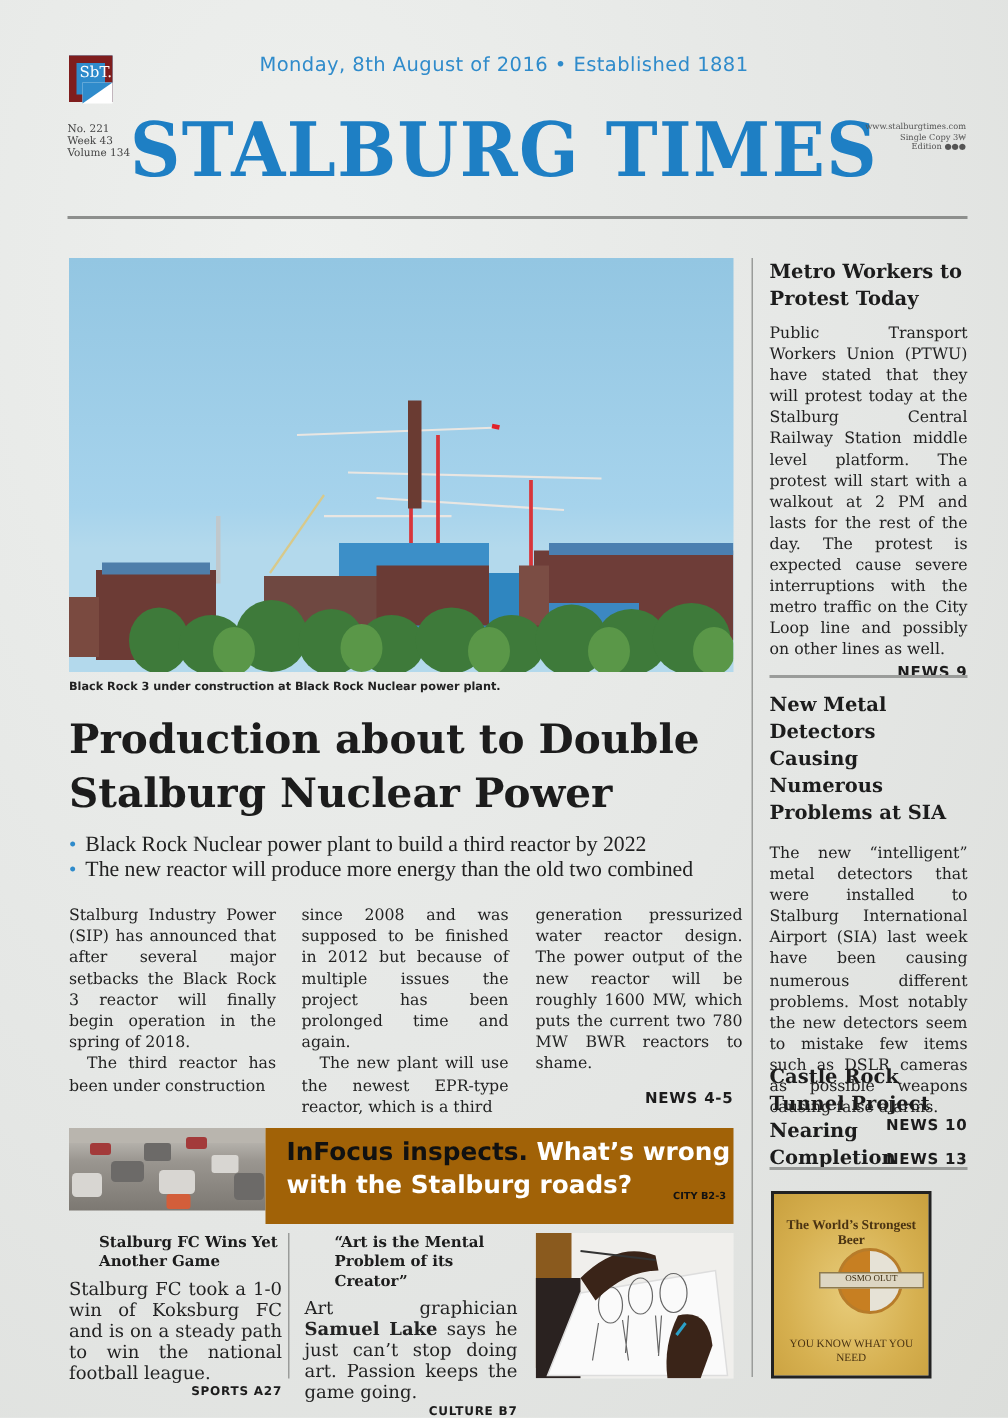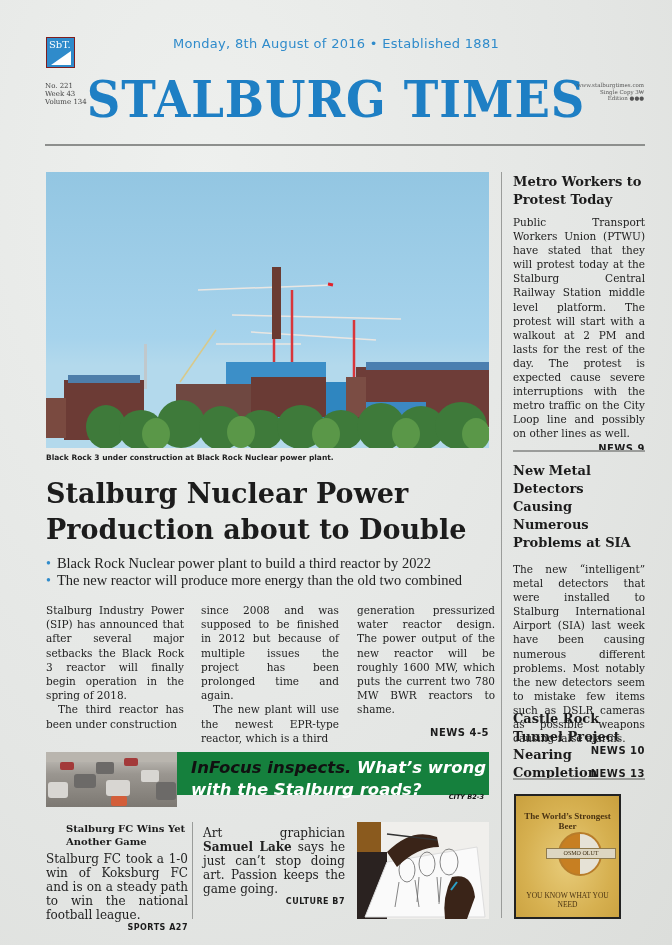--- a/index.html
+++ b/index.html
@@ -7,21 +7,21 @@
   body {
     background: #e8eae8;
     background-image: radial-gradient(ellipse at 30% 20%, #eef0ee 0%, #e4e6e4 60%, #dcdedb 100%);
     font-family: "DejaVu Serif", serif;
     color: #222;
     position: relative;
   }
   .abs { position: absolute; }
 
   
-  .logo { left: 46px; top: 37px; width: 29px; height: 31px; background: #2f8bcb; border: 1px solid #7f1d1d; }
+  .logo { left: 46px; top: 37px; width: 29px; height: 31px; background: #2f8bcb; border: 5px solid #7f1d1d; }
   .logo .txt { position:absolute; left:2px; top:1px; color:#fff; font-family:"DejaVu Serif",serif; font-size:10px; }
   .logo .box { position:absolute; left:4px; top:13px; width:20px; height:14px; background:#fff; }
   .logo .tri { position:absolute; left:4px; top:13px; width:0; height:0; border-top:14px solid #2f8bcb; border-right:20px solid transparent; }
   .issue { left: 45px; top: 82px; font-size: 7px; line-height: 8px; color: #444; font-family:"DejaVu Serif",serif; }
   .dateline { left: 0; width: 672px; top: 36px; text-align: center; color: #2f8bcb; font-size: 13px; letter-spacing: 0.3px; font-family:"DejaVu Sans",sans-serif; }
   .title { left: 0; width: 672px; top: 70px; text-align: center; color: #1e7fc4; font-family: "DejaVu Serif", serif; font-weight: bold; font-size: 50px; letter-spacing: 1px; transform: scaleX(0.93); transform-origin: center; }
   .meta-right { right: 28px; top: 82px; text-align: right; font-size: 5.5px; line-height: 6.5px; color: #555; }
   .rule-top { left: 45px; top: 144px; width: 600px; height: 2px; background: #8d8f8d; }
 
   
@@ -57,21 +57,21 @@
   .ad .t1 { position:absolute; top: 15px; width:100%; text-align:center; font-family:"Liberation Serif",serif; font-weight:bold; font-size:9px; color:#4a3312; }
   .ad .badge { position:absolute; left: 42px; top: 36px; width: 44px; height: 44px; border-radius: 50%;
     background: linear-gradient(90deg, #c77f22 0 50%, #e6e2d6 50% 100%); border: 2px solid #b77c2a; }
   .ad .ribbon { position:absolute; left: 30px; top: 52px; width: 70px; height: 11px; background:#ddd6c2; border:1px solid #8e7a4d;
     font-size: 6px; line-height: 9px; text-align:center; color:#3d2c10; font-family:"Liberation Serif",serif; }
   .ad .t2 { position:absolute; top: 95px; width:100%; text-align:center; font-family:"Liberation Serif",serif; font-size:7.5px; color:#4a3312; }
 
   
   .traffic { left: 46px; top: 752px; width: 131px; height: 55px; overflow: hidden;
     background: linear-gradient(#c9c6c0 0%, #9a9690 40%, #7c7872 100%); }
-  .banner { left: 177px; top: 752px; width: 312px; height: 43px; background: #15803d; font-style: italic; }
+  .banner { left: 177px; top: 752px; width: 312px; height: 64px; background: #a16207; }
   .banner .l1 { position:absolute; left: 14px; top: 5px; font-family:"DejaVu Sans",sans-serif; font-weight:bold; font-size: 16.5px; line-height: 22px; white-space: nowrap; }
   .banner .l2 { position:absolute; left: 14px; top: 27px; font-family:"DejaVu Sans",sans-serif; font-weight:bold; font-size: 16.5px; line-height: 22px; color:#fff; white-space: nowrap; }
   .banner .dark { color: #111; }
   .banner .white { color: #fff; }
   .banner .bref { position:absolute; right: 5px; top: 41px; font-family:"DejaVu Sans",sans-serif; font-weight:bold; font-size: 6.5px; color:#111; }
 
   
   .bstory { top: 822px; width: 142px; }
   .bstory h4 { font-family:"DejaVu Serif",serif; font-weight:bold; font-size: 10px; line-height: 13px; color:#1c1c1c;margin-left:20px; }
   .bstory p { font-size: 12px; line-height: 14px; text-align: justify; margin-top: 4px; color:#222; }
@@ -154,22 +154,22 @@
       <ellipse cx="195" cy="260" rx="14" ry="16"></ellipse>
       <ellipse cx="280" cy="262" rx="14" ry="16"></ellipse>
       <ellipse cx="360" cy="262" rx="14" ry="16"></ellipse>
       <ellipse cx="430" cy="262" rx="14" ry="16"></ellipse>
     </g>
   </svg>
 </div>
 <div class="abs caption">Black Rock 3 under construction at Black Rock Nuclear power plant.</div>
 
 <div class="abs headline">
+  <div>Production about to Double</div>
   <div>Stalburg Nuclear Power</div>
-  <div>Production about to Double</div>
 </div>
 <ul class="abs bullets">
   <li>Black Rock Nuclear power plant to build a third reactor by 2022</li>
   <li>The new reactor will produce more energy than the old two combined</li>
 </ul>
 
 <div class="abs col col1">
   <p>Stalburg Industry Power (SIP) has announced that after several major setbacks the Black Rock 3 reactor will finally begin operation in the spring of 2018.</p>
   <p>The third reactor has been under construction</p>
 </div>
@@ -241,20 +241,21 @@
   <div class="bref">CITY B2-3</div>
 </div>
 
 <div class="abs bstory b1">
   <h4>Stalburg FC Wins Yet Another Game</h4>
   <p>Stalburg FC took a 1-0 win of Koksburg FC and is on a steady path to win the national football league.</p>
   <div class="ref">SPORTS A27</div>
 </div>
 <div class="abs bvrule"></div>
 <div class="abs bstory b2">
+  <h4>“Art is the Mental Problem of its Creator”</h4>
   <p><span>Art graphician </span><b>Samuel Lake</b><span> says he just can’t stop doing art. Passion keeps the game going.</span></p>
   <div class="ref">CULTURE B7</div>
 </div>
 <div class="abs artphoto">
   <svg width="132" height="97" viewBox="0 0 132 97">
     <rect x="0" y="0" width="132" height="97" fill="#f0efec"></rect>
     <rect x="0" y="0" width="24" height="90" fill="#8a5a1e"></rect>
     <rect x="0" y="30" width="30" height="67" fill="#2a2220"></rect>
     <polygon points="8,95 30,40 120,25 128,95" fill="#fafafa" stroke="#ddd"></polygon>
     <g stroke="#666" stroke-width="0.8" fill="none">

